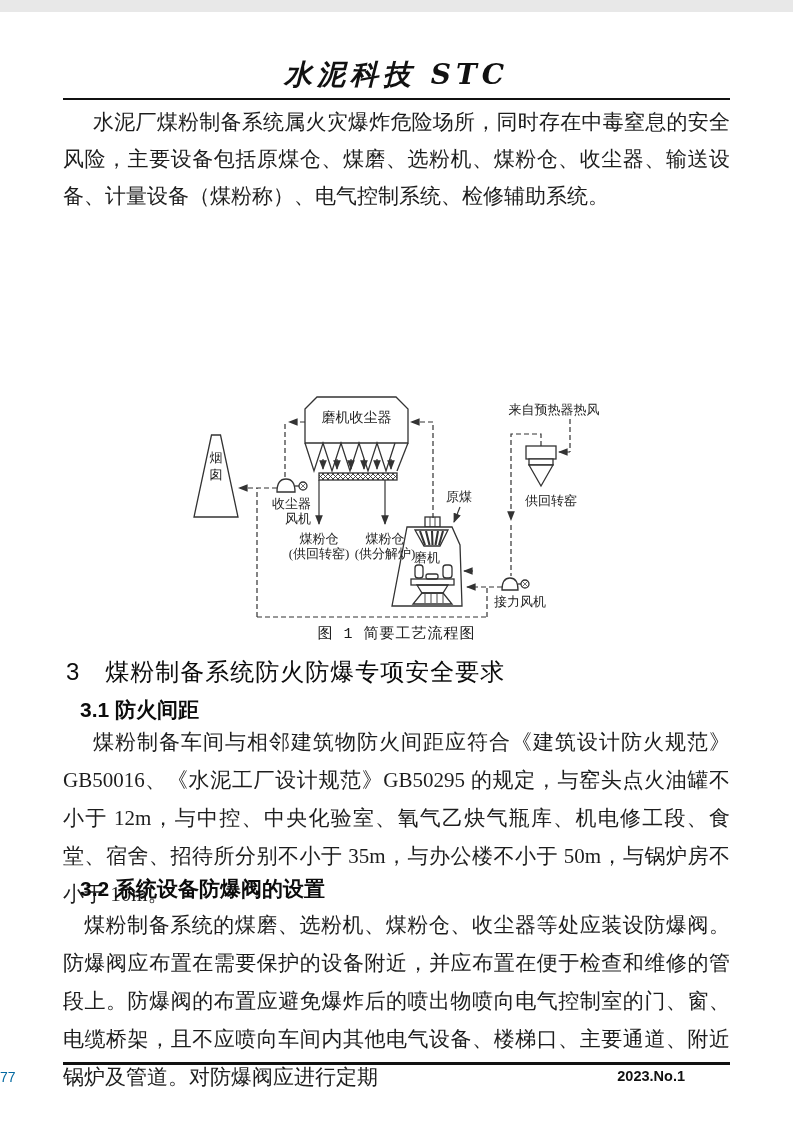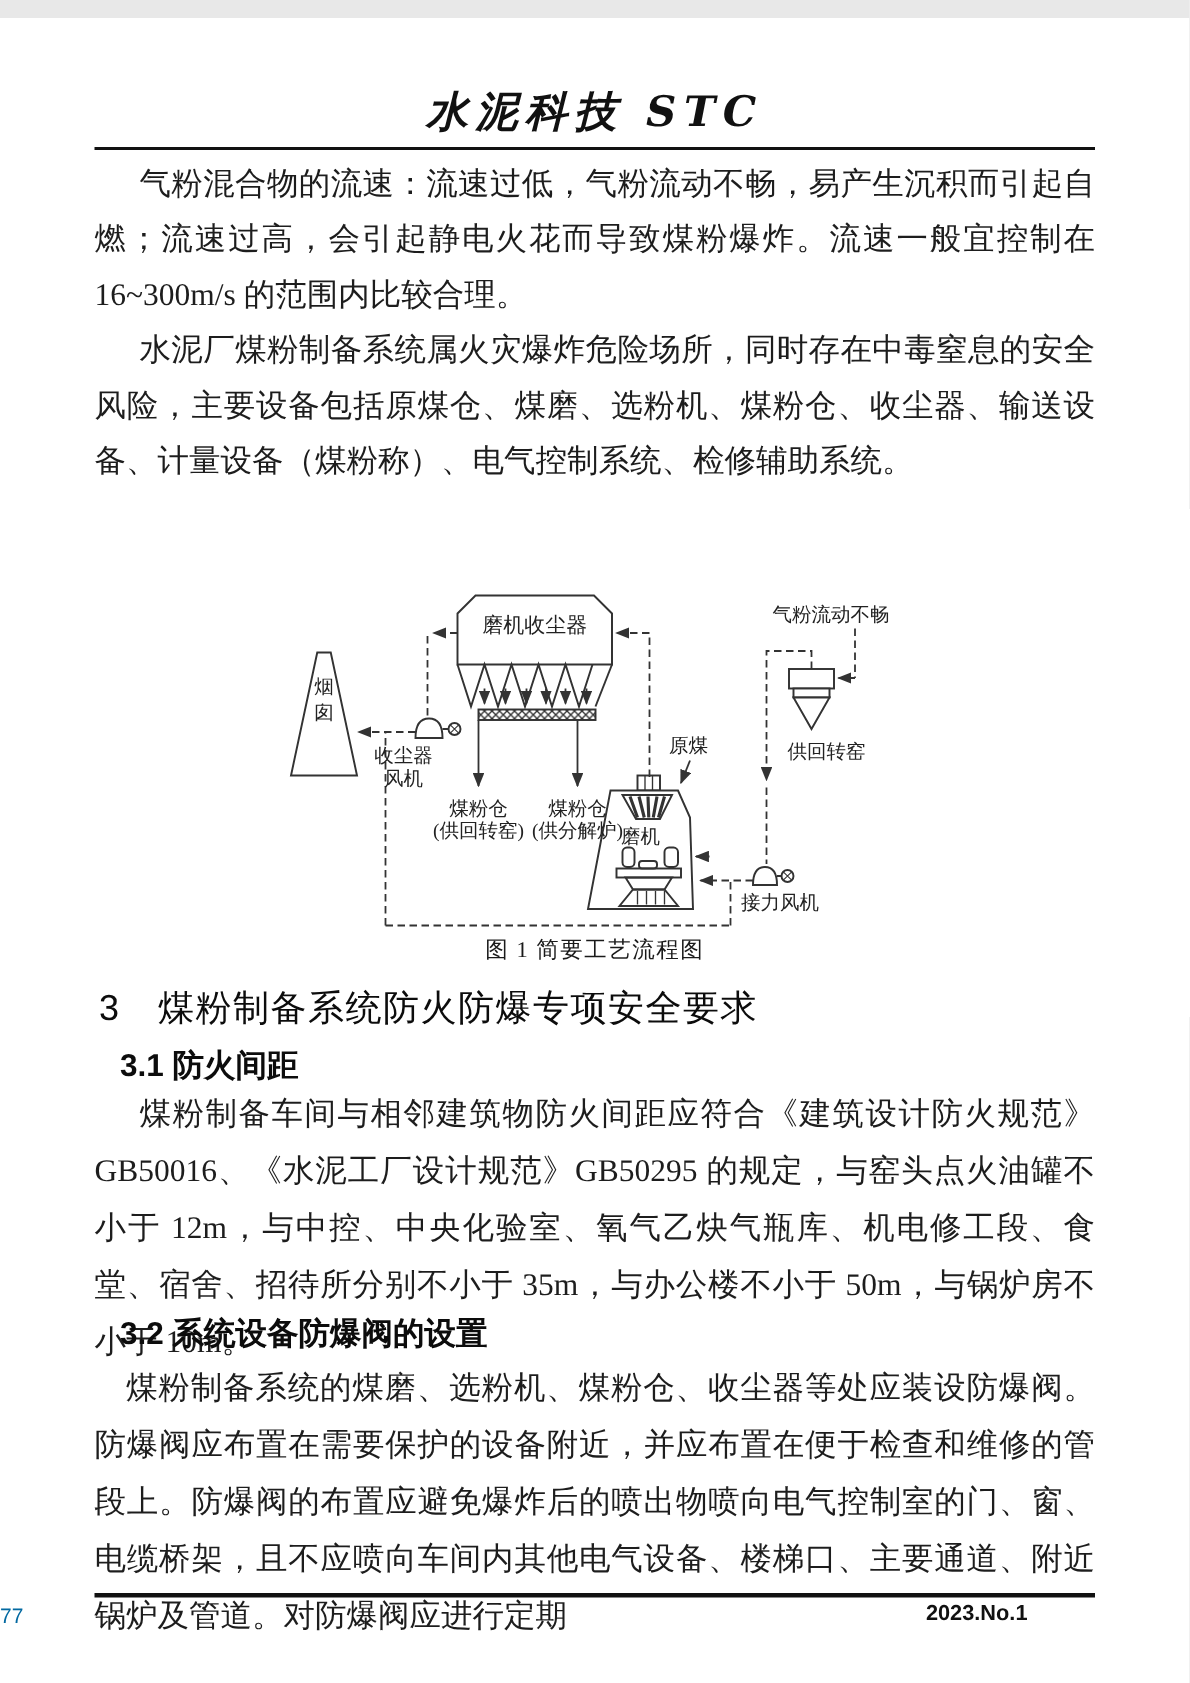--- a/index.html
+++ b/index.html
@@ -30,41 +30,40 @@
          font-weight:bold;font-size:21px;color:#0c0c0c;}
   .h-31{top:684px;}
   .h-32{top:863px;}
 
   
   .fig{position:absolute;left:63px;top:377px;width:667px;height:262px;}
   .fig svg{position:absolute;left:0;top:0;}
   .fig-label{position:absolute;text-align:center;font-size:13px;line-height:15px;
              white-space:pre-line;color:#222;}
   .fig-caption{position:absolute;top:235px;left:0;width:100%;text-align:center;
-               font-family:Liberation Serif, serif;font-size:15px;color:#1a1a1a;
+               font-family:Liberation Mono, monospace;font-size:15px;color:#1a1a1a;
                letter-spacing:1px;}
 
   
   .footer-rule{top:1050px;height:3px;}
   .footer-page{position:absolute;top:1057px;left:0;width:100%;text-align:left;
                font-family:"Liberation Sans",sans-serif;font-size:14px;color:#0369a1;}
   .footer-issue{position:absolute;top:1056px;right:108px;
                 font-family:"Liberation Sans",sans-serif;font-size:14.5px;
                 font-weight:bold;color:#111;}
 </style>
 </head>
 <body>
 
 <div class="page">
 
   <div class="journal-title">水泥科技 STC</div>
   <div class="rule header-rule"></div>
 
   <div class="body-block">
-    <p class="para">气粉混合物的流速：流速过低，气粉流动不畅，易产生沉积而引起自燃；流速过高，会引起静电火花而导致煤粉爆炸。流速一般宜控制在 16~300m/s 的范围内比较合理。</p>
     <p class="para">水泥厂煤粉制备系统属火灾爆炸危险场所，同时存在中毒窒息的安全风险，主要设备包括原煤仓、煤磨、选粉机、煤粉仓、收尘器、输送设备、计量设备（煤粉称）、电气控制系统、检修辅助系统。</p>
   </div>
 
   <div class="fig">
     <svg width="667" height="262" viewBox="0 0 667 262">
       <defs>
         <marker id="arr" viewBox="0 0 10 8" refX="9" refY="4" markerWidth="8" markerHeight="6.5" orient="auto">
           <path d="M0,0 L10,4 L0,8 Z" fill="#333"></path>
         </marker>
         <pattern id="xhatch" width="5" height="5" patternUnits="userSpaceOnUse">
@@ -149,29 +148,29 @@
         <path d="M507,30 V63"></path>
         <path d="M507,63 H496" marker-end="url(#arr)"></path>
         <path d="M478,57 V45 H448 V131" marker-end="url(#arr)"></path>
         <path d="M448,136 V187"></path>
       </g>
     </svg>
 
     <div class="fig-label" style="left:242px;top:21px;width:103px;font-size:14px;">磨机收尘器</div>
     <div class="fig-label" style="left:143px;top:60px;width:20px;line-height:17px;">烟
 囱</div>
-    <div class="fig-label" style="left:180px;top:107px;width:52px;">收尘器
+    <div class="fig-label" style="left:196px;top:107px;width:52px;text-align:right;">收尘器
 风机</div>
     <div class="fig-label" style="left:216px;top:142px;width:80px;">煤粉仓
 (供回转窑)</div>
     <div class="fig-label" style="left:282px;top:142px;width:80px;">煤粉仓
 (供分解炉)</div>
     <div class="fig-label" style="left:374px;top:100px;width:44px;">原煤</div>
     <div class="fig-label" style="left:343px;top:161px;width:42px;">磨机</div>
-    <div class="fig-label" style="left:430px;top:13px;width:122px;">气粉流动不畅</div>
+    <div class="fig-label" style="left:430px;top:13px;width:122px;">来自预热器热风</div>
     <div class="fig-label" style="left:445px;top:104px;width:86px;">供回转窑</div>
     <div class="fig-label" style="left:428px;top:205px;width:58px;">接力风机</div>
 
     <div class="fig-caption">图 1 简要工艺流程图</div>
   </div>
 
   <div class="h-main">3　煤粉制备系统防火防爆专项安全要求</div>
   <div class="h-sub h-31">3.1 防火间距</div>
   <p class="p31">煤粉制备车间与相邻建筑物防火间距应符合《建筑设计防火规范》GB50016、《水泥工厂设计规范》GB50295 的规定，与窑头点火油罐不小于 12m，与中控、中央化验室、氧气乙炔气瓶库、机电修工段、食堂、宿舍、招待所分别不小于 35m，与办公楼不小于 50m，与锅炉房不小于 10m。</p>
   <div class="h-sub h-32">3.2 系统设备防爆阀的设置</div>

